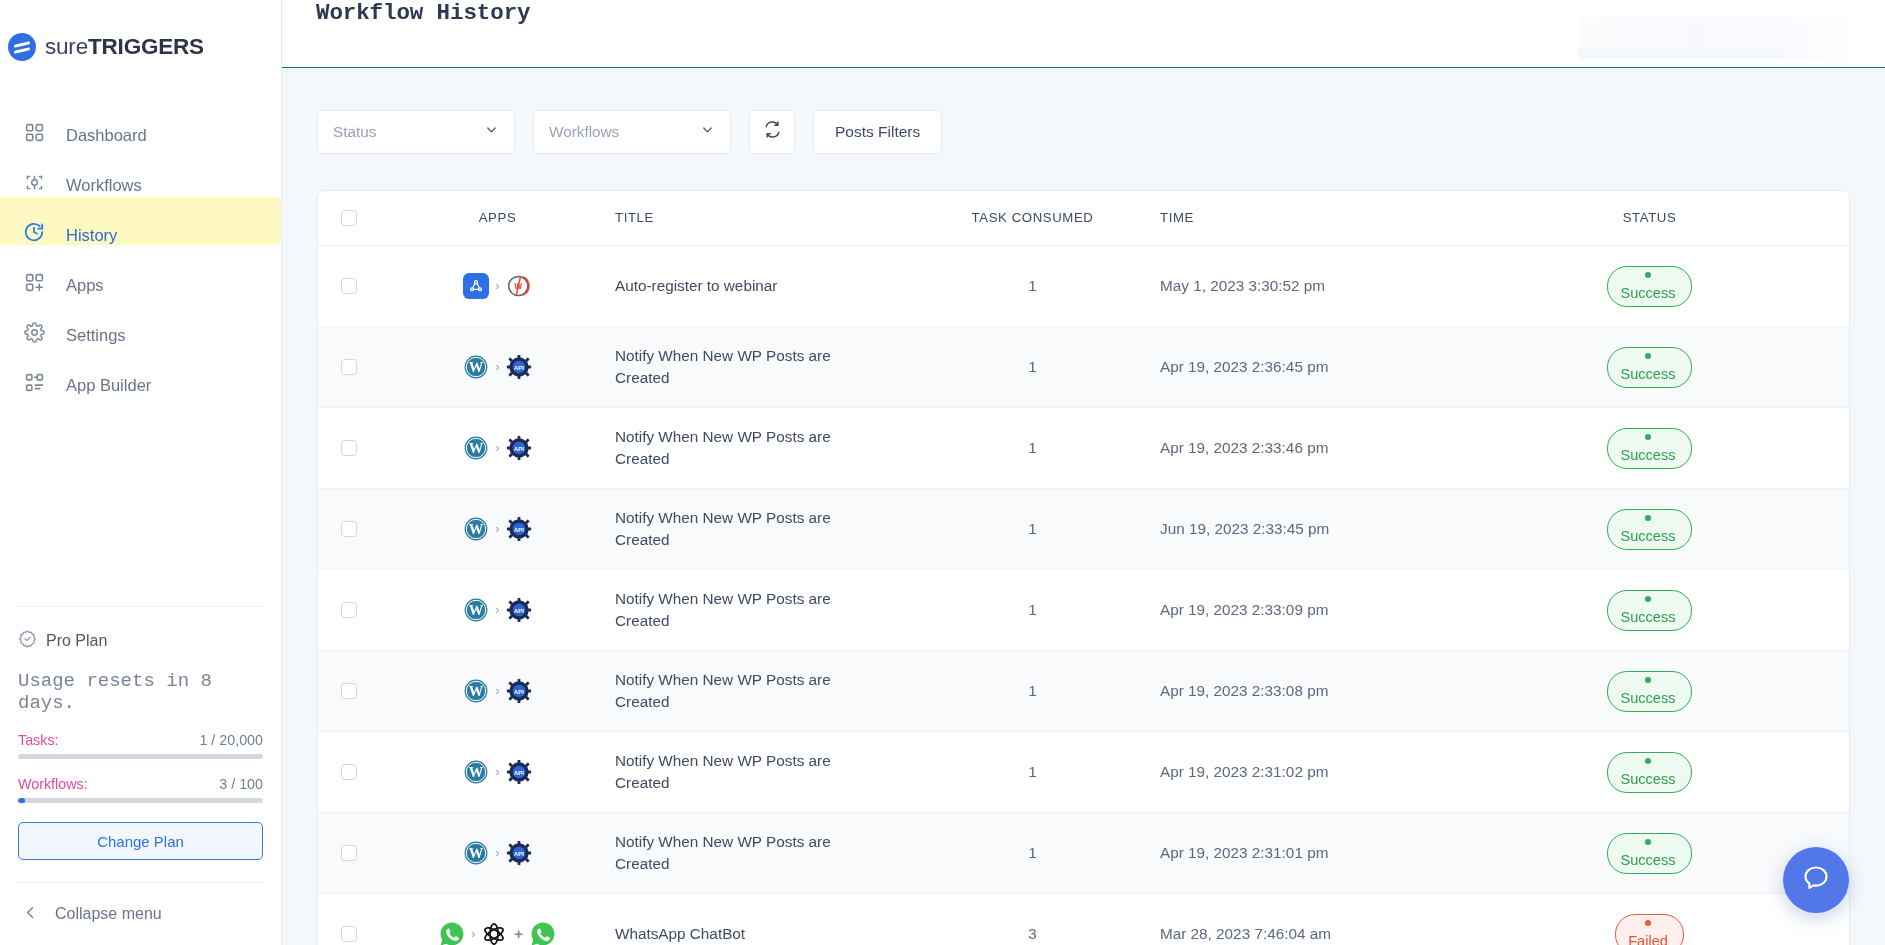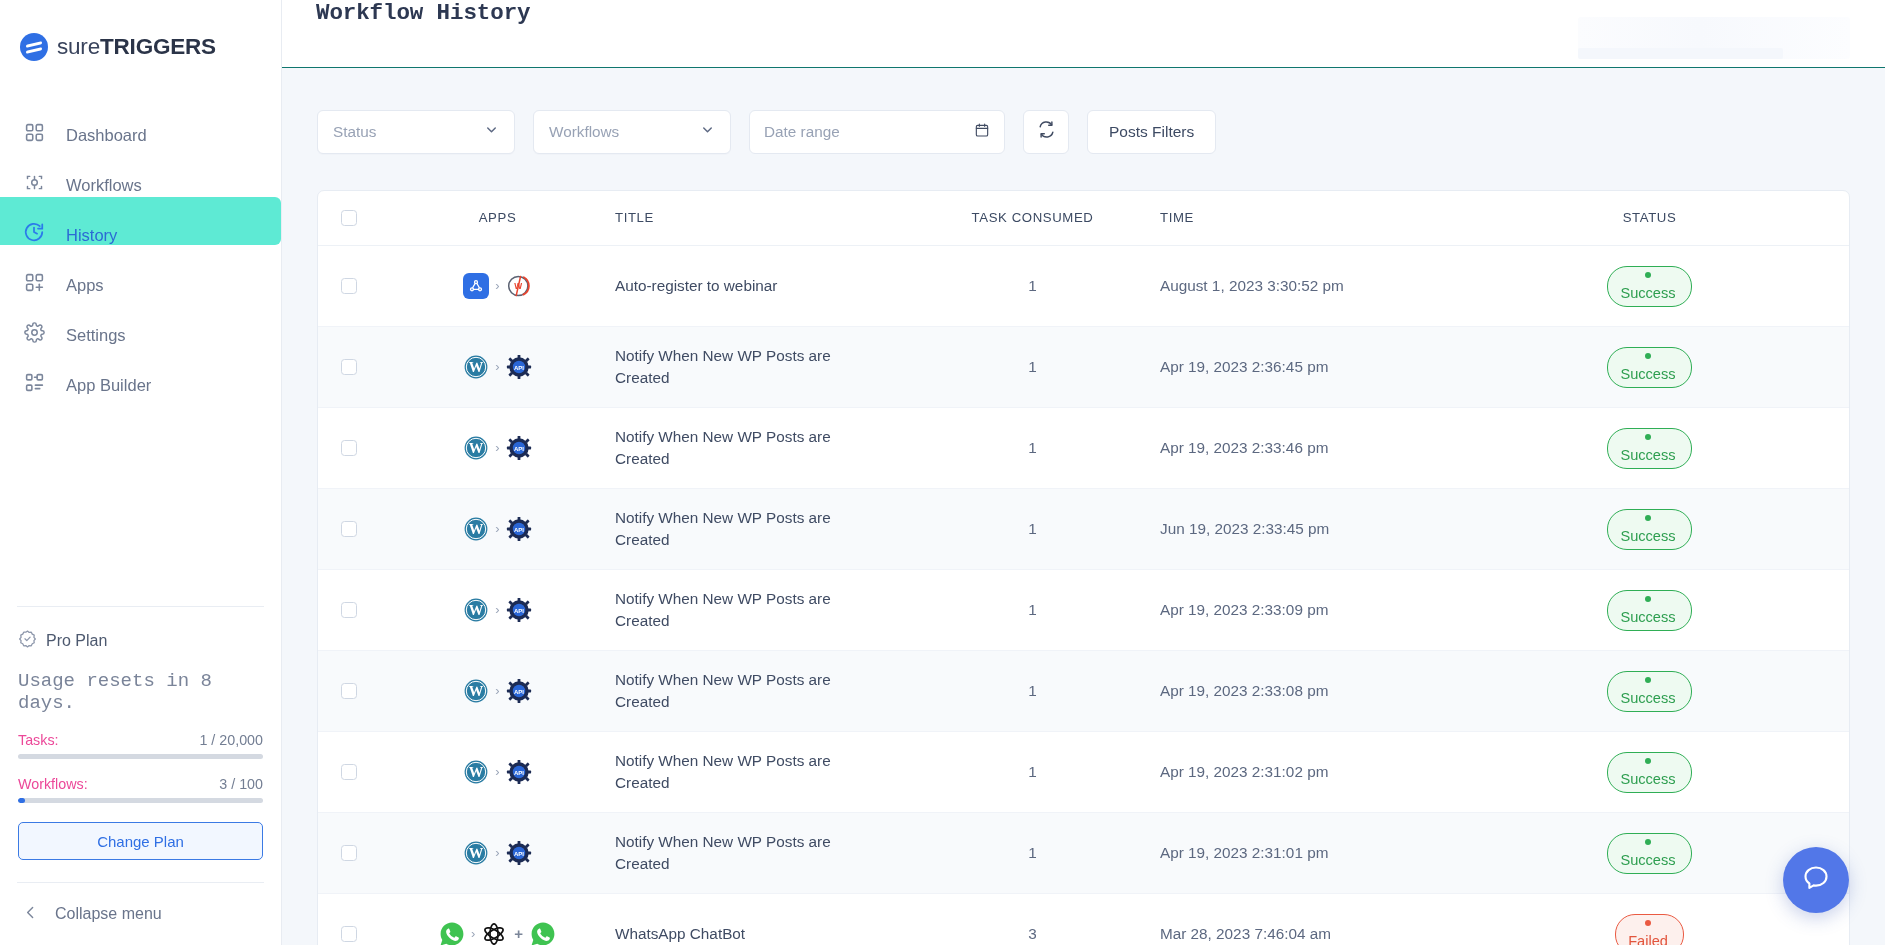--- a/index.html
+++ b/index.html
@@ -12,21 +12,21 @@
   .app { display: flex; width: 1885px; height: 945px; }
 
   
   .sidebar {
     width: 282px; min-width: 282px; height: 945px;
     background: #ffffff;
     border-right: 1px solid #e8ecf2;
     display: flex; flex-direction: column;
     position: relative;
   }
-  .logo-wrap { padding: 22px 0 0 20px; display: flex; align-items: center; gap: 9px; height: 72px; }
+  .logo-wrap { padding: 22px 0 0 8px; display: flex; align-items: center; gap: 9px; height: 72px; }
   .logo-mark {
     width: 28px; height: 28px; border-radius: 50%;
     background: #2f6fe4; position: relative; flex: none;
   }
   .logo-mark::before, .logo-mark::after {
     content: ""; position: absolute; left: 6px; width: 16px; height: 3.4px;
     background: #fff; border-radius: 2px;
   }
   .logo-mark::before { top: 9.5px; transform: skewY(-12deg); }
   .logo-mark::after  { top: 15.5px; transform: skewY(-12deg); }
@@ -36,21 +36,21 @@
 
   .nav { margin-top: 25px; display: flex; flex-direction: column; gap: 2px; }
   .nav-item {
     display: flex; align-items: flex-end; gap: 19px;
     height: 48px; padding-left: 21px; margin: 0 0px;
     cursor: pointer; color: #69748b; font-size: 16.5px;
     border-radius: 0 6px 6px 0;
   }
   .nav-item .ico { width: 26px; height: 26px; display: flex; align-items: center; justify-content: center; flex: none; }
   .nav-item svg { display: block; }
-  .nav-item.active { background: #5eead4; color: #2b63d9; }
+  .nav-item.active { background: #fef9c3; color: #2b63d9; }
   .nav-item.active .lbl { color: #2c6ad4; }
 
   .side-spacer { flex: 1 1 auto; }
 
   .plan-sep { height: 1px; background: #e9edf3; margin: 0 17px; }
   .plan-box { padding: 22px 18px 0 18px; }
   .plan-head { display: flex; align-items: center; gap: 9px; margin-bottom: 18px; }
   .plan-name { font-size: 16px; color: #4d596f; }
   .plan-reset { font-size: 19px; color: #7a8499; margin-bottom: 18px; font-family: Liberation Mono, monospace; }
   .meter-row { display: flex; justify-content: space-between; align-items: baseline; font-size: 14.3px; margin-bottom: 6px; }
@@ -324,31 +324,20 @@
 
         <div class="sel">
           <span class="ph">Workflows</span>
           <span>
             <svg width="15" height="15" viewBox="0 0 24 24" fill="none" stroke="#5d6983" stroke-width="2.3" stroke-linecap="round" stroke-linejoin="round">
                 <path d="M6 9.5 L12 15.5 L18 9.5"></path>
               </svg>
           </span>
         </div>
 
-        <div class="daterange">
-          <span class="ph">Date range</span>
-          <span>
-            <svg width="16" height="16" viewBox="0 0 24 24" fill="none" stroke="#404b62" stroke-width="1.7" stroke-linecap="round">
-              <rect x="3.5" y="5" width="17" height="16" rx="2"></rect>
-                <path d="M3.5 9.5 L20.5 9.5"></path>
-                <path d="M8 3 L8 6.5"></path>
-                <path d="M16 3 L16 6.5"></path>
-            </svg>
-          </span>
-        </div>
 
         <div class="icon-btn">
           <span>
             <svg width="19" height="19" viewBox="0 0 24 24" fill="none" stroke="#404b62" stroke-width="1.8" stroke-linecap="round" stroke-linejoin="round">
               <path d="M4 8.5 A8 8 0 0 1 18.5 6.2"></path>
                 <path d="M18.8 2.6 L18.8 6.6 L14.8 6.6"></path>
               <path d="M20 15.5 A8 8 0 0 1 5.5 17.8"></path>
                 <path d="M5.2 21.4 L5.2 17.4 L9.2 17.4"></path>
             </svg>
           </span>
@@ -400,21 +389,21 @@
                     <span class="appicon"><svg width="26" height="26" viewBox="0 0 26 26">
                         <circle cx="12.3" cy="13" r="9.6" fill="#fff" stroke="#5b6272" stroke-width="1.5"></circle>
                         <path d="M17.8 4.2 A9.8 9.8 0 0 1 17.4 21.6" fill="none" stroke="#e8442e" stroke-width="1.8" stroke-linecap="round"></path>
                         <path d="M14.5 3.6 L10.2 22.6" stroke="#e8442e" stroke-width="1.5" stroke-linecap="round"></path>
                         <text x="12.3" y="16.2" font-family="Liberation Sans,sans-serif" font-size="8.4" font-weight="700" fill="#e8442e" text-anchor="middle">W</text>
                       </svg></span>
                   </div>
                 </td>
                 <td class="title-cell">Auto-register to webinar</td>
                 <td class="task-cell">1</td>
-                <td class="time-cell">August 1, 2023 3:30:52 pm</td>
+                <td class="time-cell">May 1, 2023 3:30:52 pm</td>
                 <td class="status-cell"><span class="badge success">
                     <span class="dot"></span>
                     <span>Success</span>
                   </span></td>
               </tr>
               <tr>
                 <td>
                   <div class="cb"></div>
                 </td>
                 <td>

